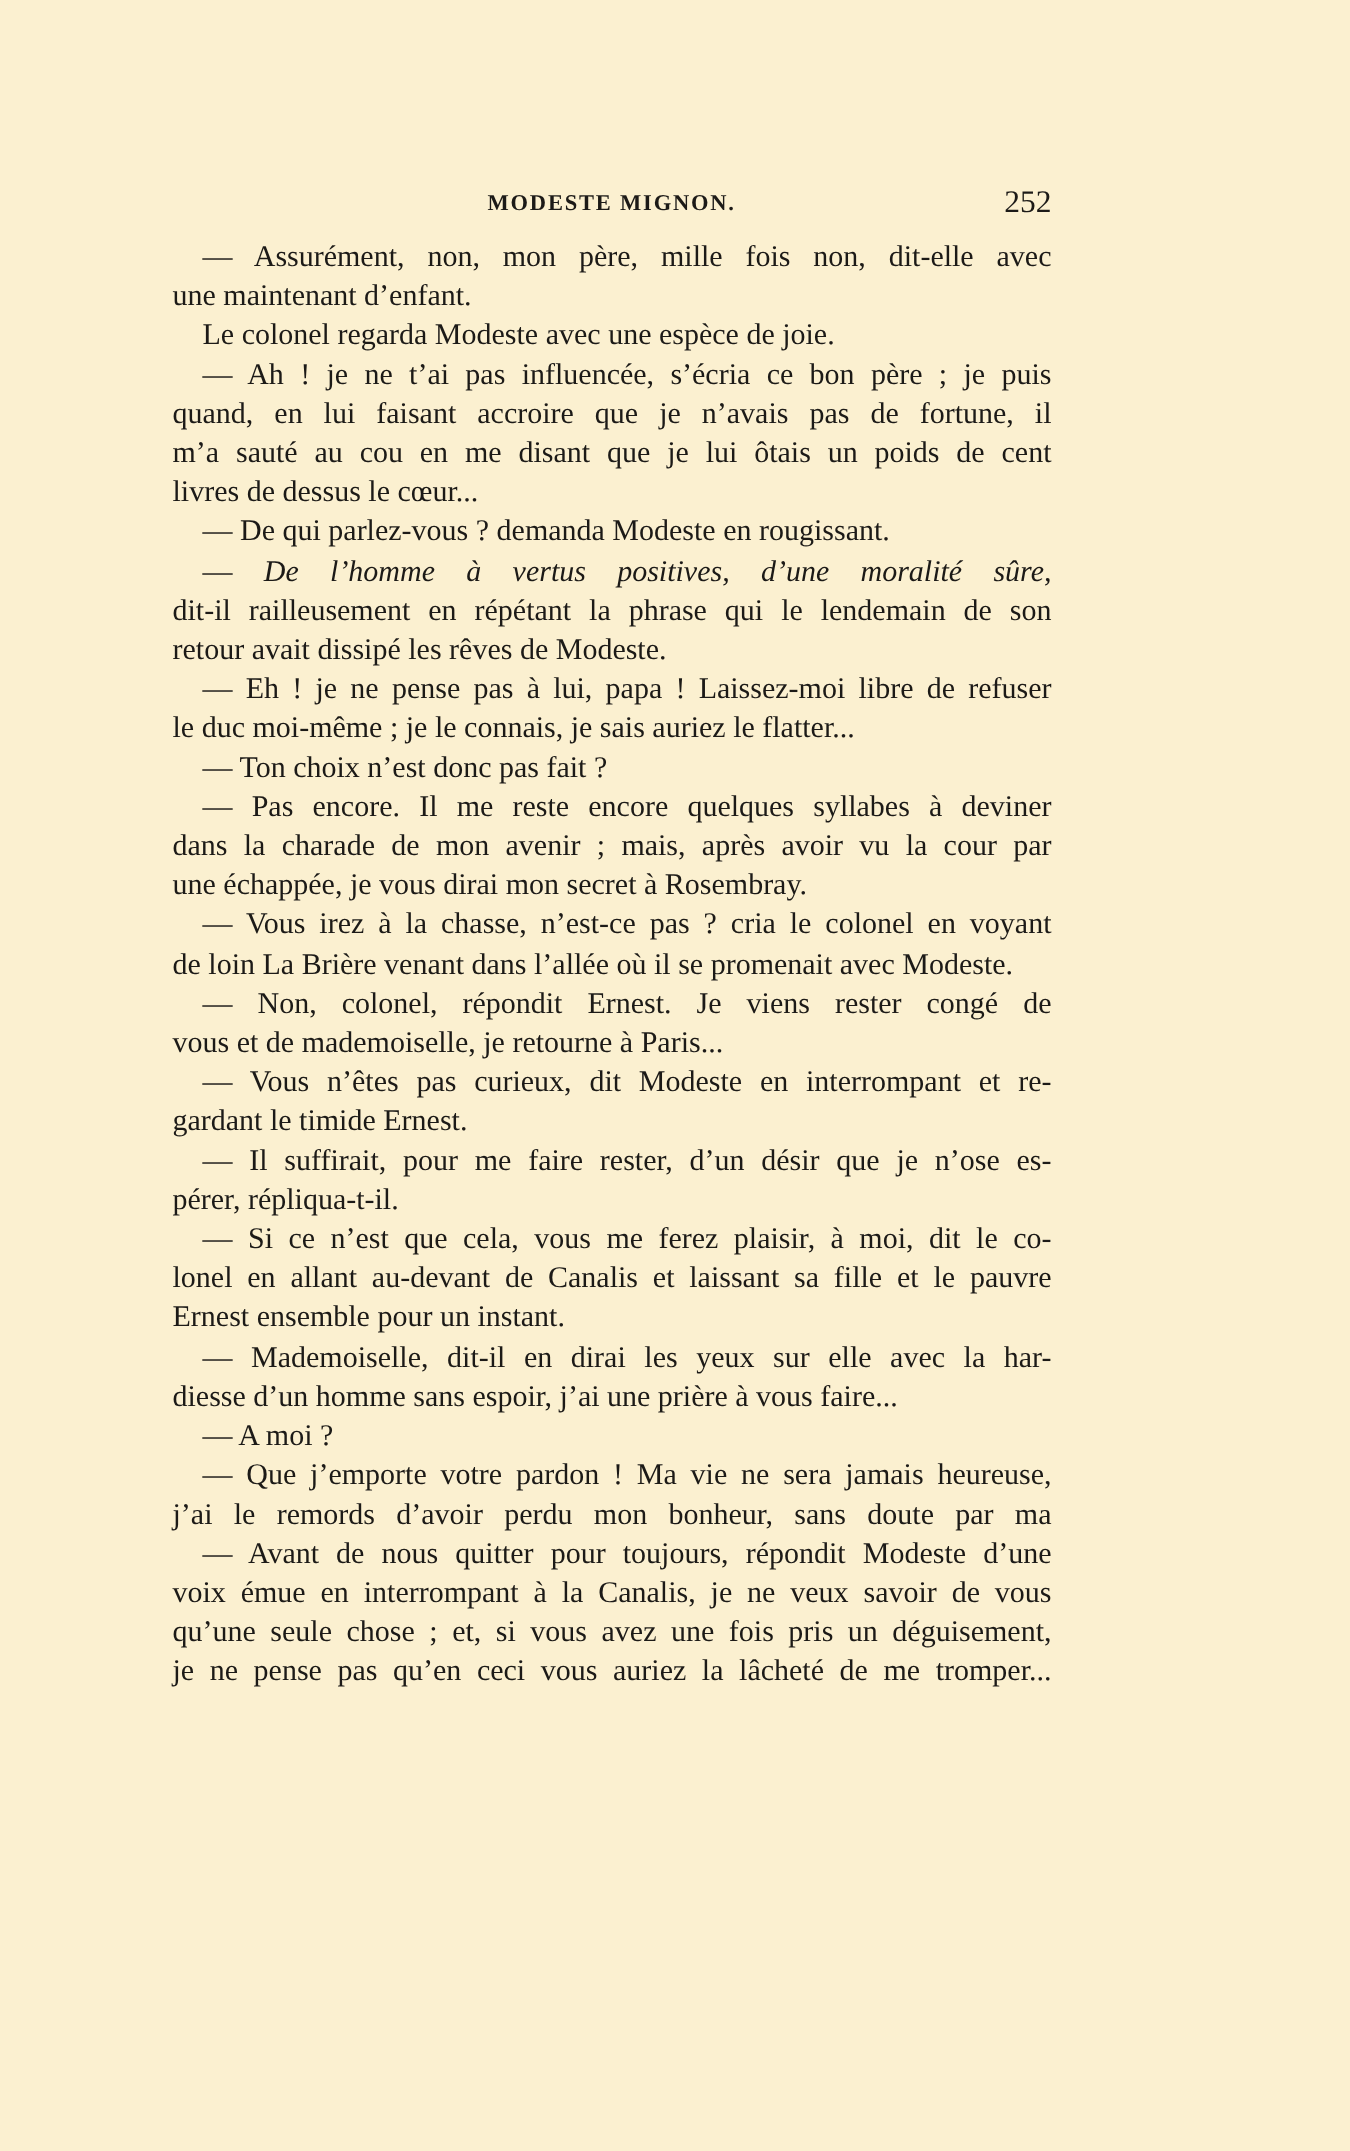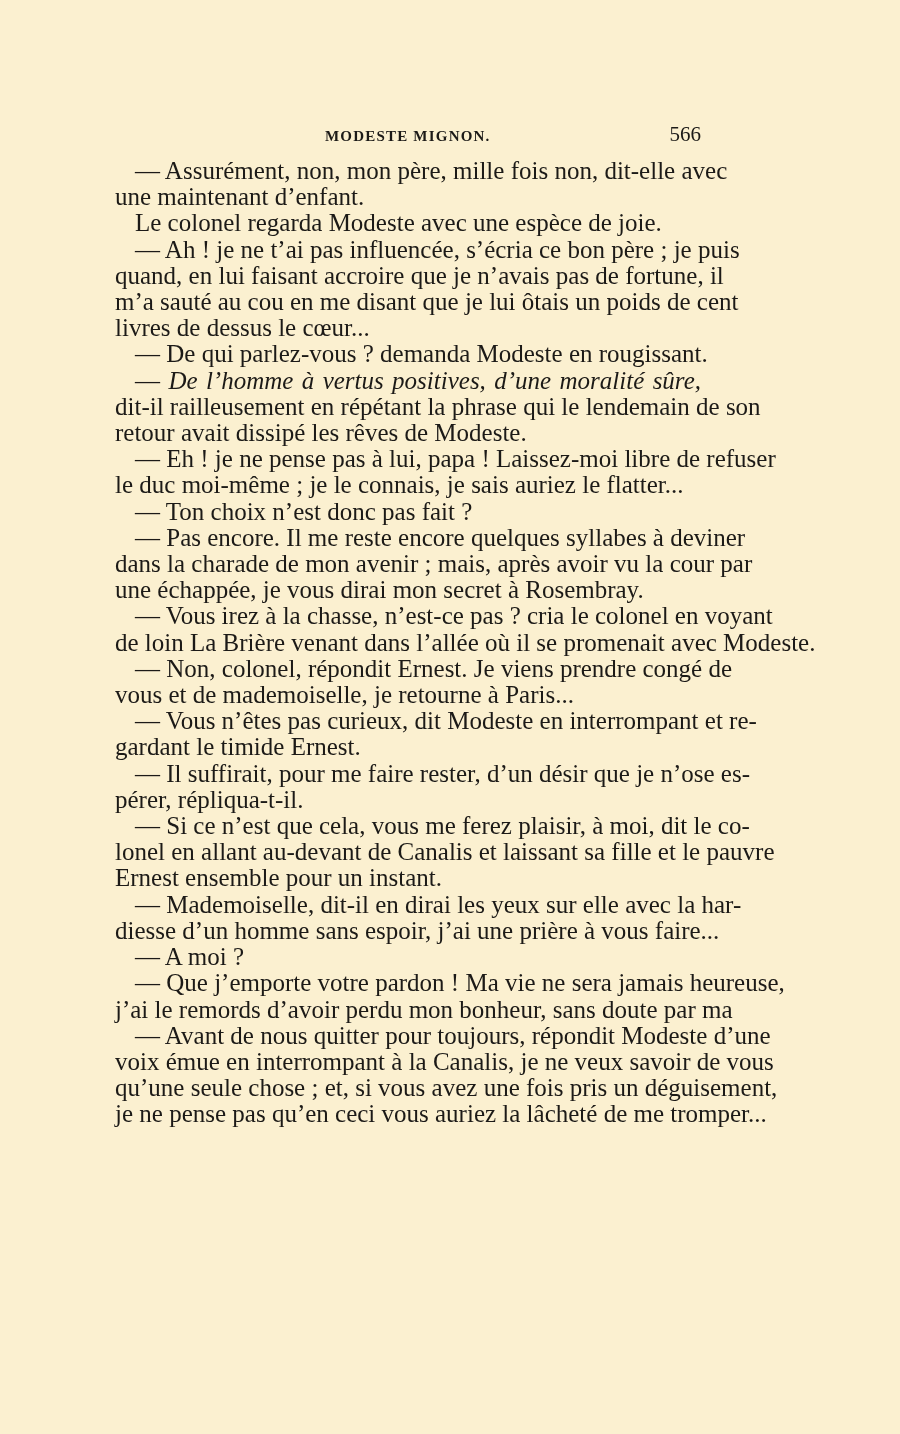--- a/index.html
+++ b/index.html
@@ -34,21 +34,21 @@
     font-weight: bold;
     letter-spacing: 1.2px;
   }
   .page-number {
     position: absolute;
     right: 0;
     top: 2px;
     font-size: 21px;
   }
   .body-text {
-    font-size: 25px;
+    font-size: 20px;
     line-height: 26.2px;
     text-align: justify;
     font-stretch: condensed;
   }
   .line {
     display: block;
     text-align: justify;
     text-align-last: justify;
     white-space: nowrap;
   }
@@ -58,21 +58,21 @@
   .line.first {
     padding-left: 20px;
   }
 </style>
 </head>
 <body>
 
 <div class="page">
   <div class="running-head">
     <span class="running-title">MODESTE MIGNON.</span>
-    <span class="page-number">566</span>
+    <span class="page-number">252</span>
   </div>
 
   <div class="body-text" id="body-text">
 
     <div class="para-block">
       <span class="line first">— Assurément, non, mon père, mille fois non, dit-elle avec</span>
       <span class="line last">une maintenant d’enfant.</span>
     </div>
 
     <div class="para-block">
@@ -110,21 +110,21 @@
       <span class="line">dans la charade de mon avenir ; mais, après avoir vu la cour par</span>
       <span class="line last">une échappée, je vous dirai mon secret à Rosembray.</span>
     </div>
 
     <div class="para-block">
       <span class="line first">— Vous irez à la chasse, n’est-ce pas ? cria le colonel en voyant</span>
       <span class="line last">de loin La Brière venant dans l’allée où il se promenait avec Modeste.</span>
     </div>
 
     <div class="para-block">
-      <span class="line first">— Non, colonel, répondit Ernest. Je viens prendre congé de</span>
+      <span class="line first">— Non, colonel, répondit Ernest. Je viens rester congé de</span>
       <span class="line last">vous et de mademoiselle, je retourne à Paris...</span>
     </div>
 
     <div class="para-block">
       <span class="line first">— Vous n’êtes pas curieux, dit Modeste en interrompant et re-</span>
       <span class="line last">gardant le timide Ernest.</span>
     </div>
 
     <div class="para-block">
       <span class="line first">— Il suffirait, pour me faire rester, d’un désir que je n’ose es-</span>

